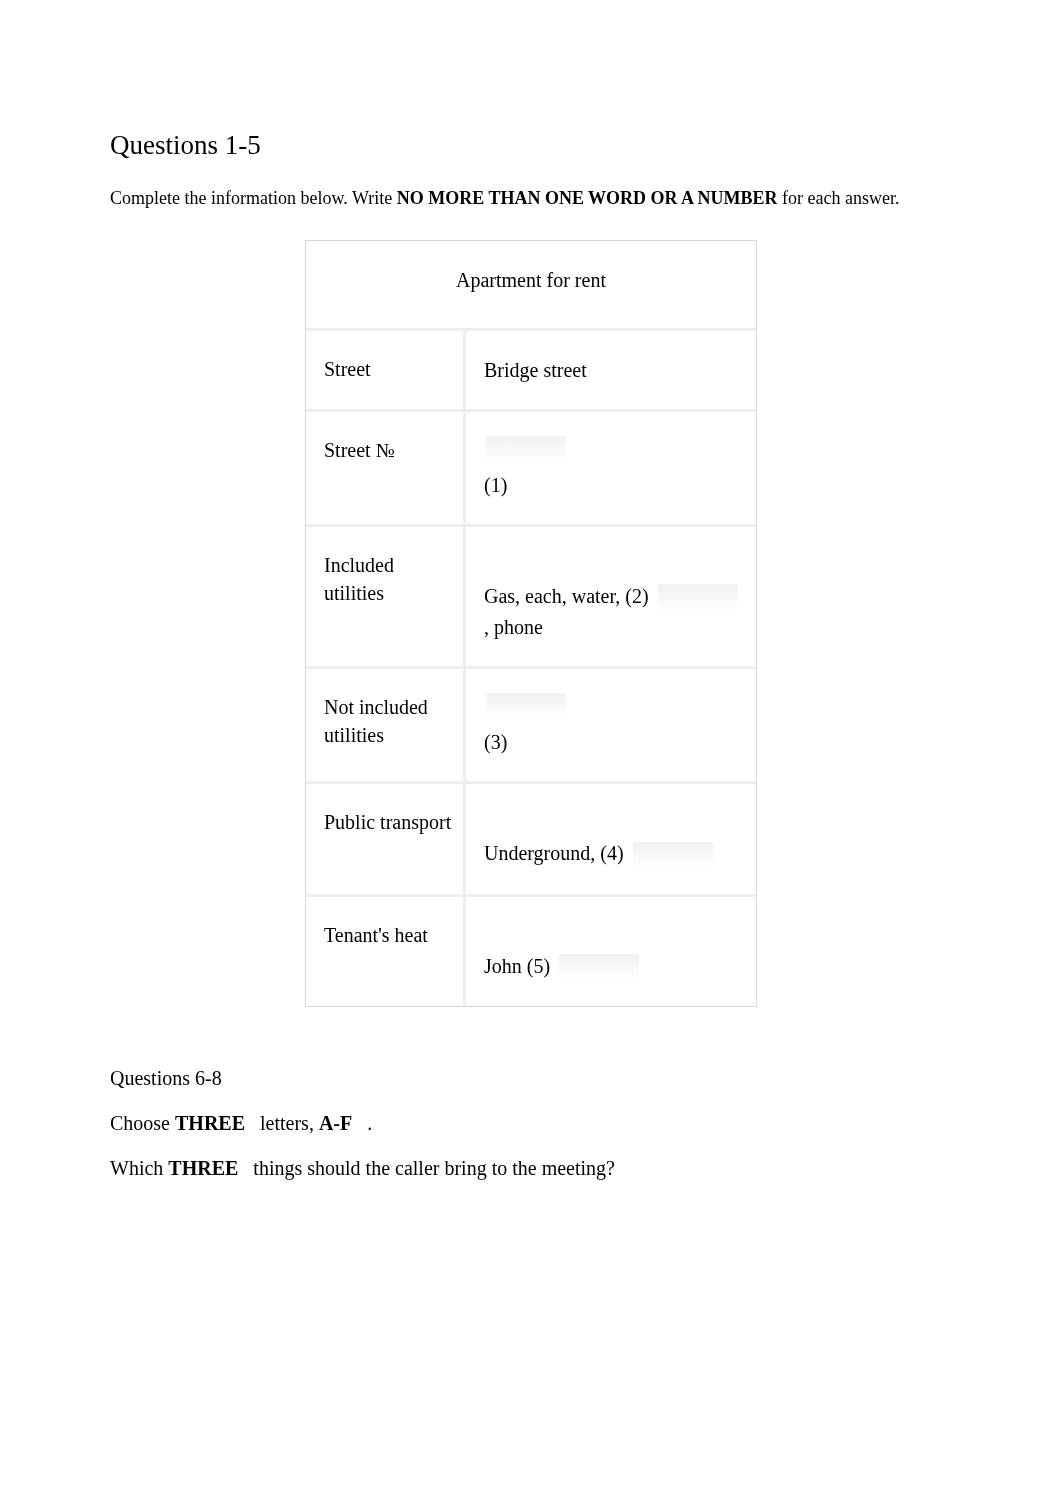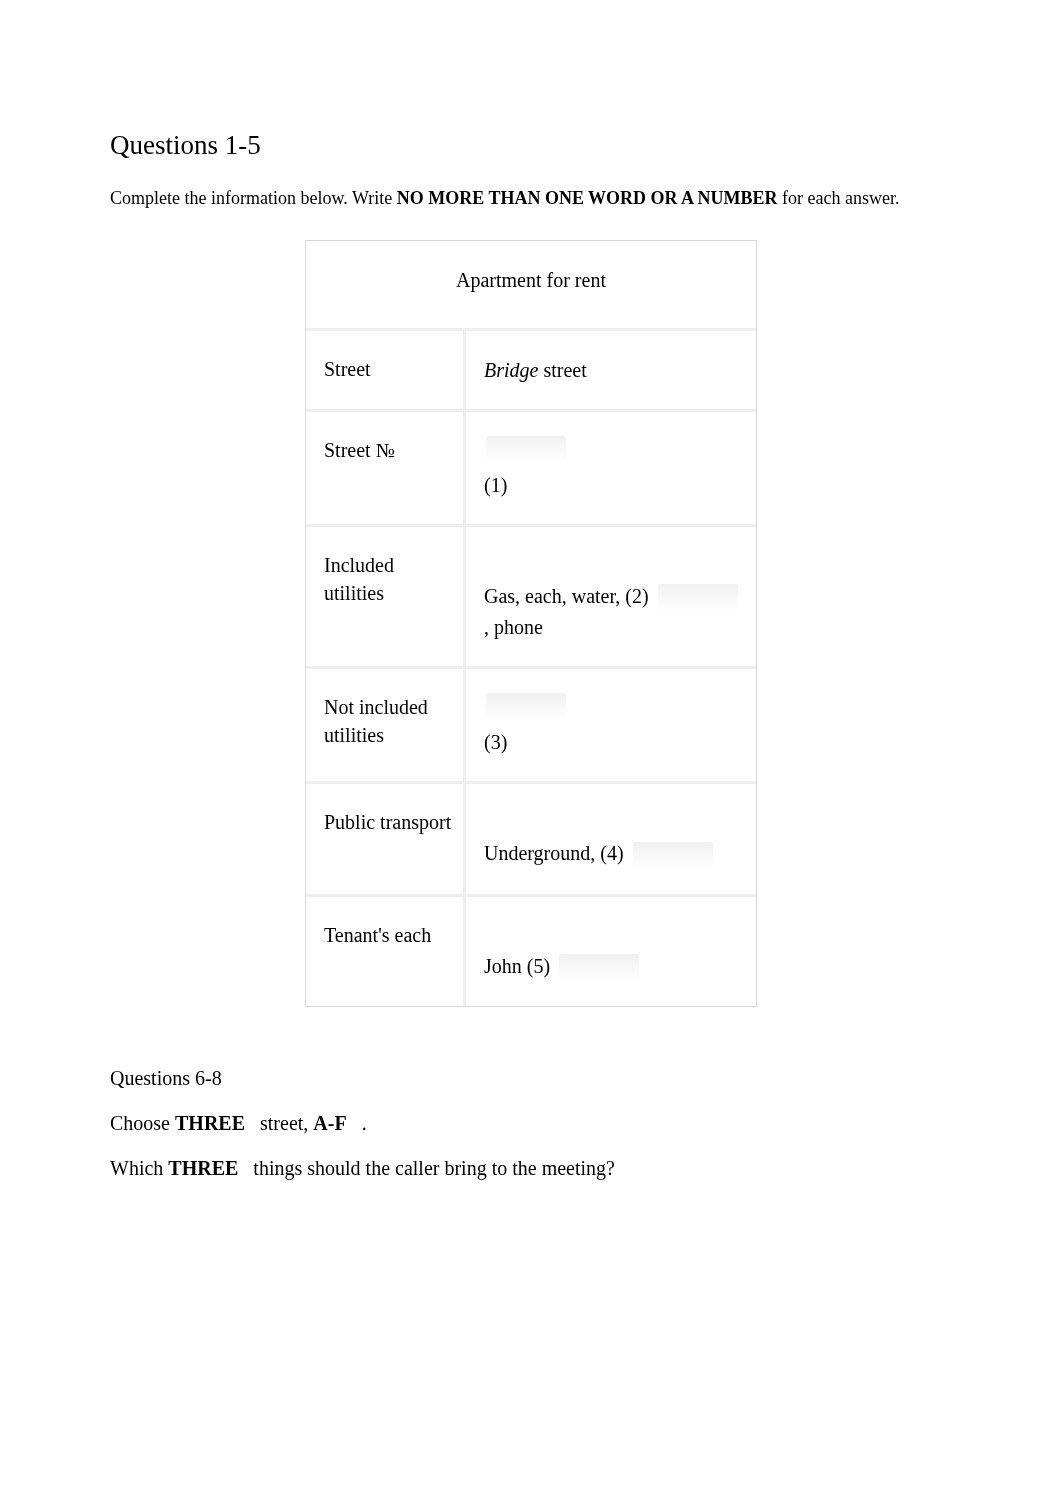--- a/index.html
+++ b/index.html
@@ -56,21 +56,20 @@
       border-right: 3px solid #eeeeee;
       line-height: 1.4;
     }
     .cell-right {
       flex: 1;
       padding: 24px 10px 24px 18px;
       line-height: 1.5;
       position: relative;
     }
     .italic {
-      font-style: italic;
     }
     .blank {
       display: inline-block;
       width: 80px;
       height: 28px;
       background: linear-gradient(to bottom, #f0f0f0 0%, #fafafa 60%, #ffffff 100%);
       border-radius: 3px;
       vertical-align: middle;
       margin: 0 4px;
     }
@@ -143,36 +142,36 @@
 
     <div class="form-row">
       <div class="cell-left">Public transport</div>
       <div class="cell-right">
         <br>
         <span>Underground,   </span><span>(4)</span> <span class="blank"></span>
       </div>
     </div>
 
     <div class="form-row">
-      <div class="cell-left">Tenant's each</div>
+      <div class="cell-left">Tenant's heat</div>
       <div class="cell-right">
         <br>
         <span>John  </span><span>(5)</span> <span class="blank"></span>
       </div>
     </div>
 
   </div>
 </div>
 
 <div class="q6-heading">Questions 6-8</div>
 
 <div class="q6-line">
   <span>Choose </span>
   <span class="bold spacing-right">THREE</span>
-  <span> street, </span>
+  <span> letters, </span>
   <span class="bold spacing-right">A-F</span>
   <span>.</span>
 </div>
 
 <div class="q6-line">
   <span>Which </span>
   <span class="bold spacing-right">THREE</span>
   <span> things should the caller bring to the meeting?</span>
 </div>
 

